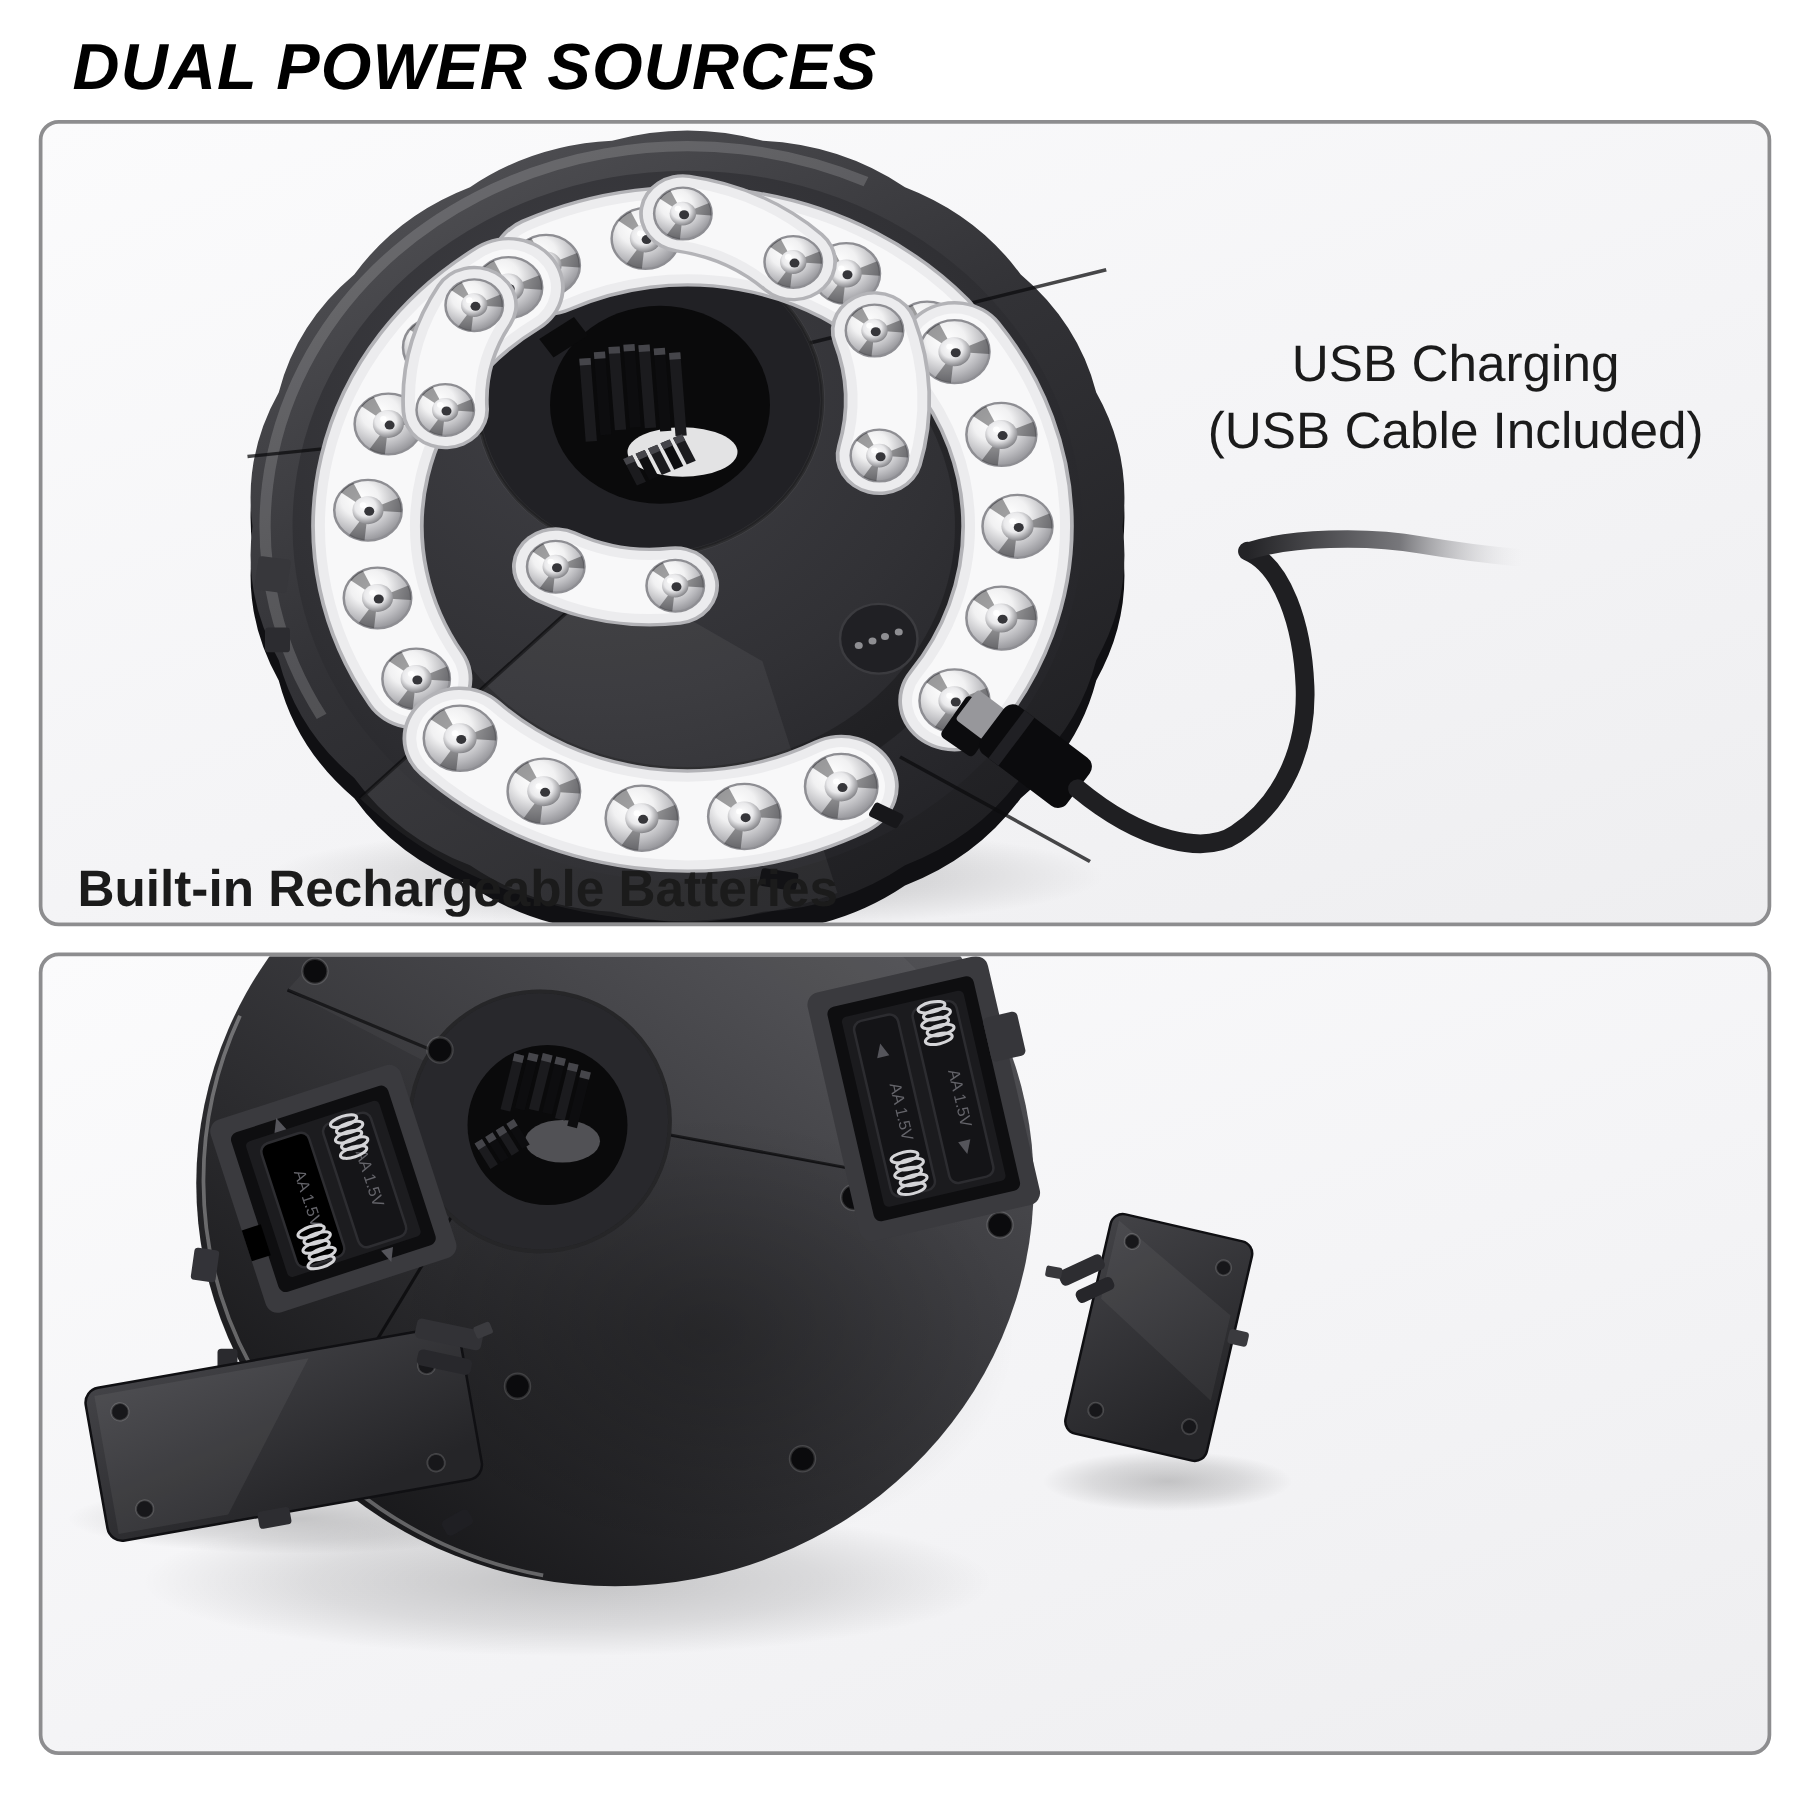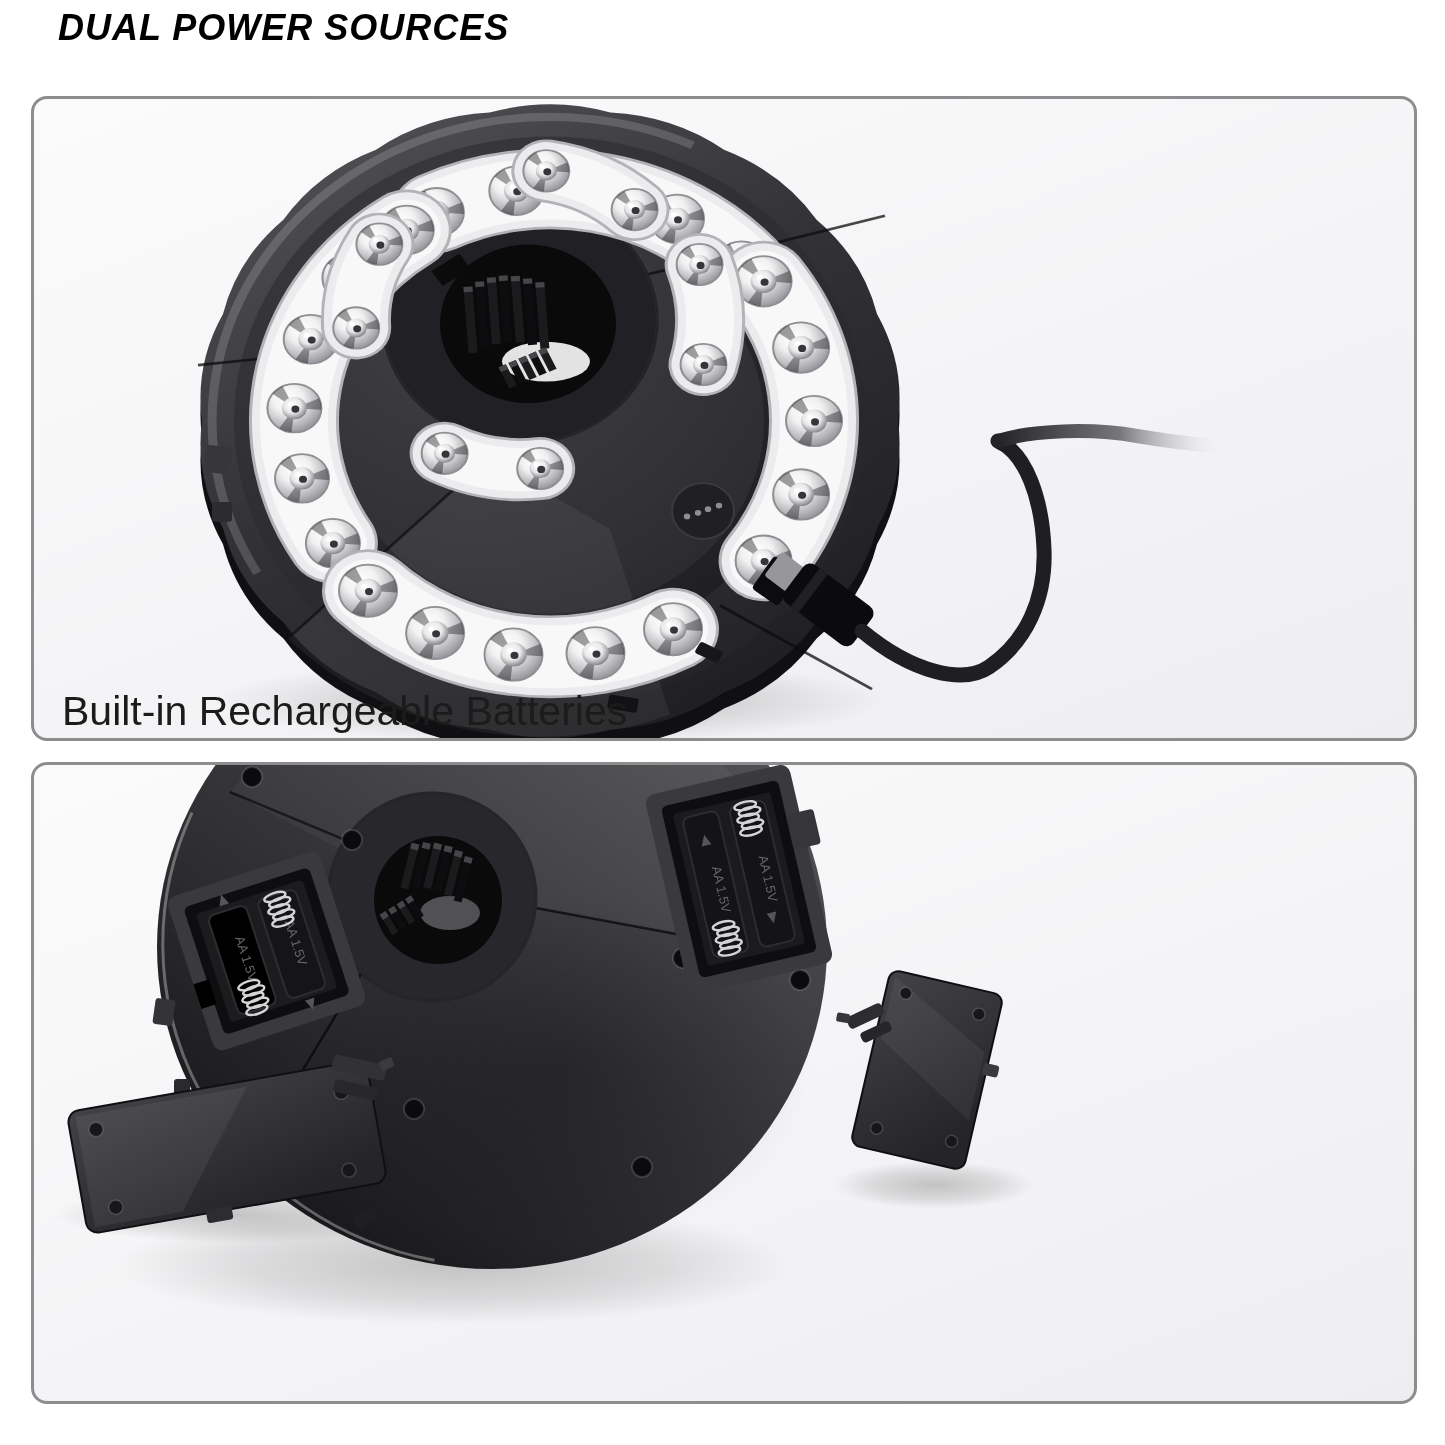--- a/index.html
+++ b/index.html
@@ -1,27 +1,27 @@
 <!DOCTYPE html>
 <html><head>
 <meta charset="utf-8">
 <style>
   html,body{margin:0;padding:0;background:#ffffff;}
   body{width:1445px;height:1445px;position:relative;overflow:hidden;
        font-family:"Liberation Sans",sans-serif;}
-  #title{position:absolute;left:58px;top:7px;font-size:36px;font-weight:bold;
+  #title{position:absolute;left:58px;top:24px;font-size:52px;font-weight:bold;
          font-style:italic;color:#000;letter-spacing:1px;white-space:nowrap;}
   .panel{position:absolute;left:31px;width:1386px;box-sizing:border-box;
          border:3px solid #8d8d8f;border-radius:16px;overflow:hidden;
          background:linear-gradient(160deg,#fbfbfc 0%,#f4f4f6 55%,#eeeef0 100%);}
   #panel-top{top:96px;height:645px;}
   #panel-bottom{top:762px;height:642px;}
   .panel svg{position:absolute;left:0;top:0;}
   .cap{position:absolute;color:#1b1b1b;font-size:41px;line-height:1.3;}
-  #cap-built{left:28px;top:586px;white-space:nowrap;}
+  #cap-built{left:28px;top:586px;white-space:nowrap;font-weight:bold;}
   #cap-usb{left:878px;top:166px;width:505px;text-align:center;}
   #cap-pow{left:656px;top:476px;width:745px;text-align:center;font-size:43px;line-height:1.32;}
 </style>
 </head>
 <body>
 
 <div id="title">DUAL POWER SOURCES</div>
 
 <div class="panel" id="panel-top">
   <svg width="1386" height="645" viewBox="0 0 1386 645">
@@ -444,20 +444,24 @@
     <g transform="translate(760,480) rotate(37)">
       <rect x="-26" y="-15" width="28" height="30" rx="3" fill="#97979b"></rect>
       <rect x="0" y="-24" width="86" height="48" rx="9" fill="#0b0b0d"></rect>
       <rect x="14" y="-24" width="10" height="48" fill="#202024"></rect>
     </g>
     <path fill="none" stroke="#1f1f22" stroke-width="15" stroke-linecap="round" d="M828,532 C880,575 930,585 955,568 C992,543 1012,500 1010,450 C1008,400 992,354 964,342"></path>
     <path fill="none" stroke="url(#cableFade)" stroke-width="14" stroke-linecap="round" d="M964,342 C998,331 1058,329 1103,337 C1133,342 1158,345 1180,347"></path>
   </svg>
 
   <div class="cap" id="cap-built">Built-in Rechargeable Batteries</div>
+  <div class="cap" id="cap-usb">
+    <div>USB Charging</div>
+    <div>(USB Cable Included)</div>
+  </div>
 </div>
 
 <div class="panel" id="panel-bottom">
   <svg width="1386" height="642" viewBox="0 0 1386 642">
     <defs>
       <linearGradient id="discGrad" x1="85%" y1="0%" x2="12%" y2="100%">
         <stop offset="0" stop-color="#59595d"></stop>
           <stop offset="0.35" stop-color="#404044"></stop>
         <stop offset="0.65" stop-color="#2b2b2e"></stop>
           <stop offset="1" stop-color="#121214"></stop>

